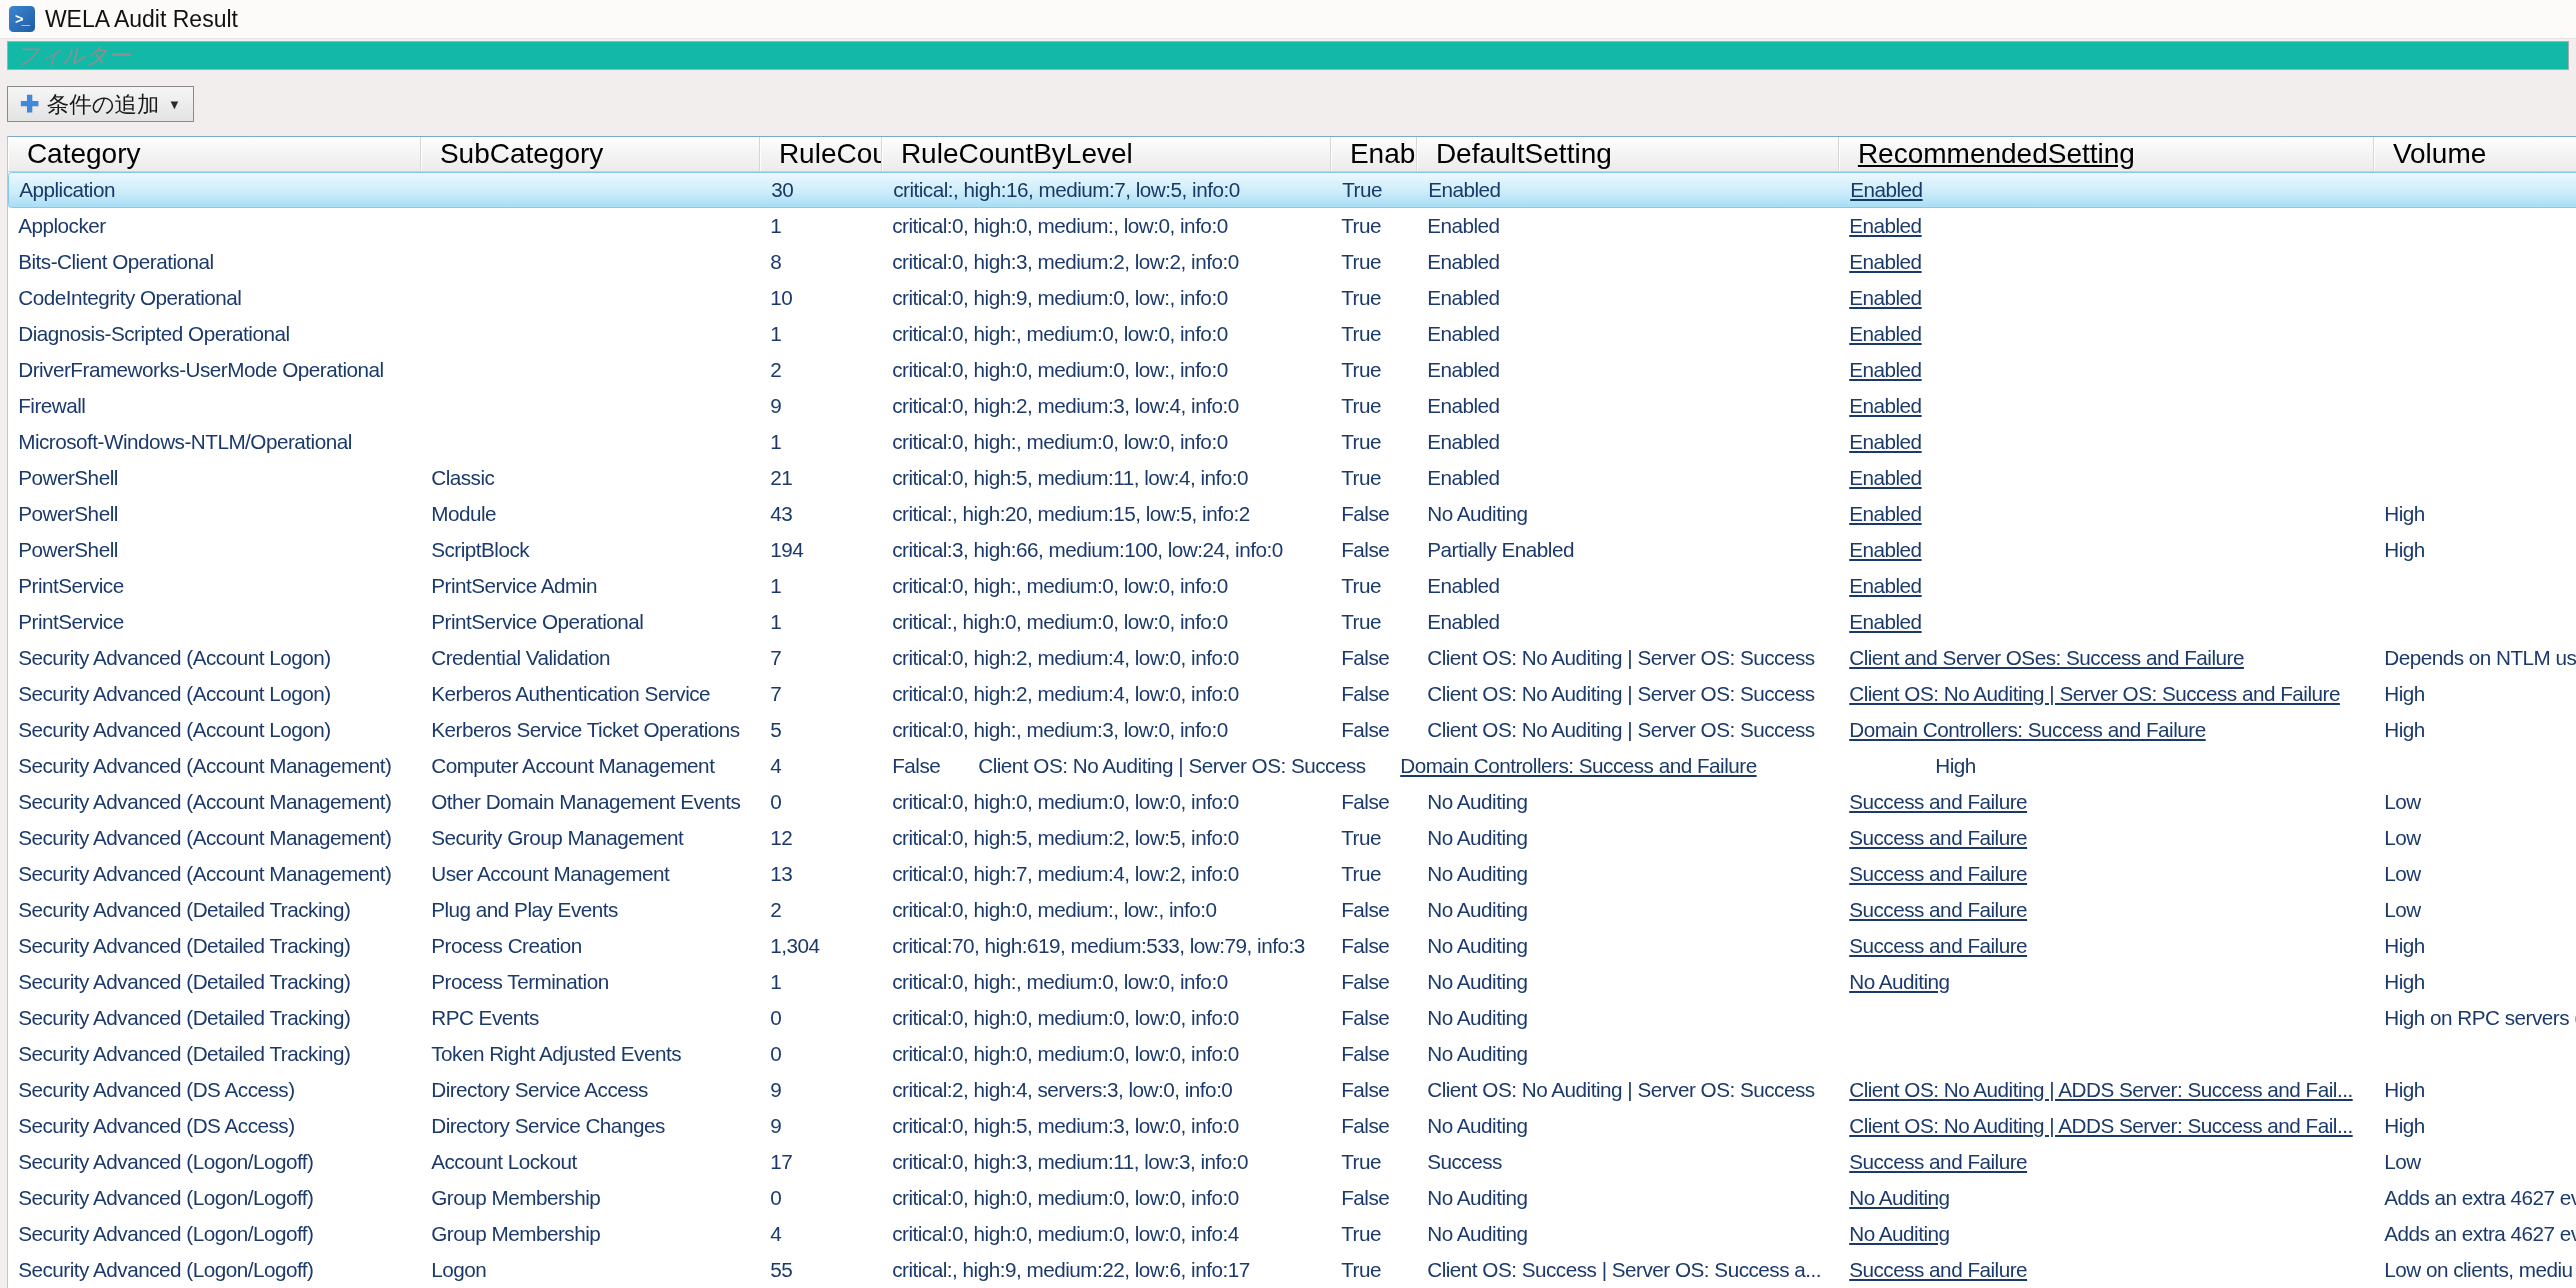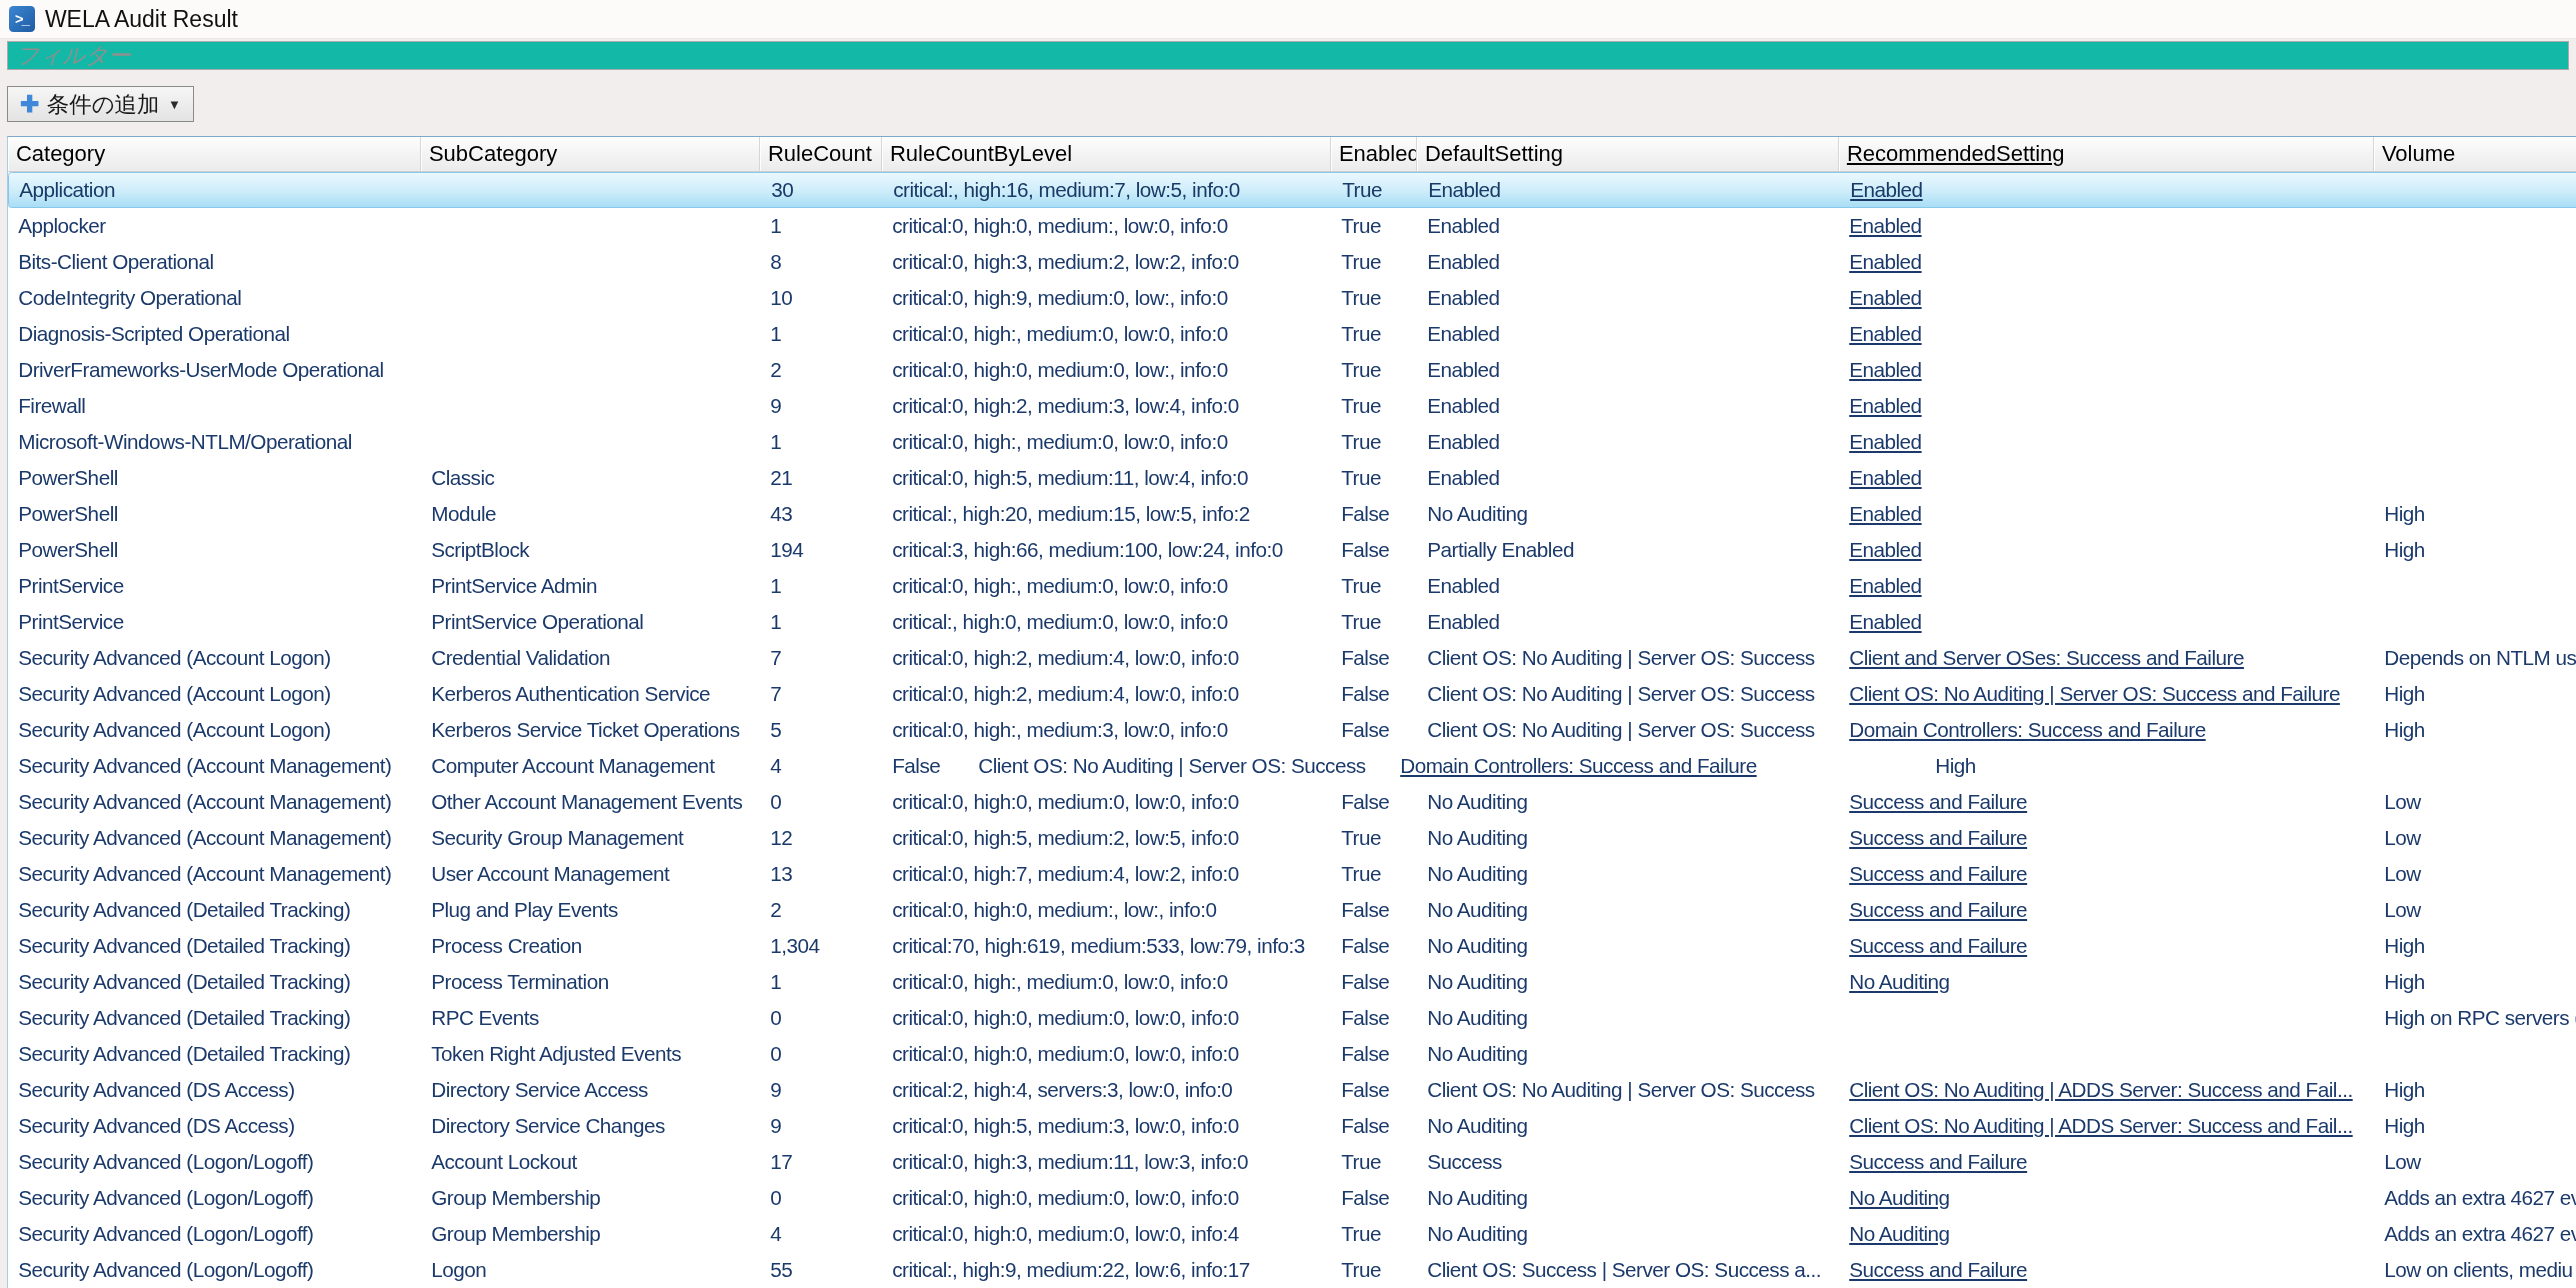--- a/index.html
+++ b/index.html
@@ -42,23 +42,23 @@
   
   .grid{
     position:absolute;top:136px;left:6.9px;width:2711px;
     background:#fff;
     border-top:1.7px solid #7fa8cb;border-left:1.7px solid #a9cce5;
   }
   .header{display:flex;height:34px;
     background:linear-gradient(#fdfdfd,#ebebeb);
     border-bottom:0.9px solid #cfcfcf;}
   .hcell{
-    box-sizing:border-box;height:34px;padding:0 8px;
+    box-sizing:border-box;height:34px;padding:0 19px;
     display:flex;align-items:center;
-    font-size:22px;color:#000;white-space:nowrap;overflow:hidden;
+    font-size:28px;color:#000;white-space:nowrap;overflow:hidden;
     border-right:0.9px solid #d6d6d6;box-shadow:inset 0.9px 0 0 #ffffff;
   }
   .row{display:flex;height:36px;background:#fff;}
   .cell{
     box-sizing:border-box;height:100%;padding:0 10.3px;
     display:flex;align-items:center;
     font-size:20.7px;letter-spacing:-0.5px;color:#1b3a6b;
     white-space:nowrap;overflow:hidden;
   }
   .row.selected{
@@ -269,21 +269,21 @@
         <div class="cell c0">Security Advanced (Account Management)</div>
         <div class="cell c1">Computer Account Management</div>
         <div class="cell c2">4</div>
         <div class="cell c4">False</div>
         <div class="cell c5">Client OS: No Auditing | Server OS: Success</div>
         <div class="cell c6">Domain Controllers: Success and Failure</div>
         <div class="cell c7">High</div>
       </div>
       <div class="row">
         <div class="cell c0">Security Advanced (Account Management)</div>
-        <div class="cell c1">Other Account Management Events</div>
+        <div class="cell c1">Other Domain Management Events</div>
         <div class="cell c2">0</div>
         <div class="cell c3">critical:0, high:0, medium:0, low:0, info:0</div>
         <div class="cell c4">False</div>
         <div class="cell c5">No Auditing</div>
         <div class="cell c6">Success and Failure</div>
         <div class="cell c7">Low</div>
       </div>
       <div class="row">
         <div class="cell c0">Security Advanced (Account Management)</div>
         <div class="cell c1">Security Group Management</div>

